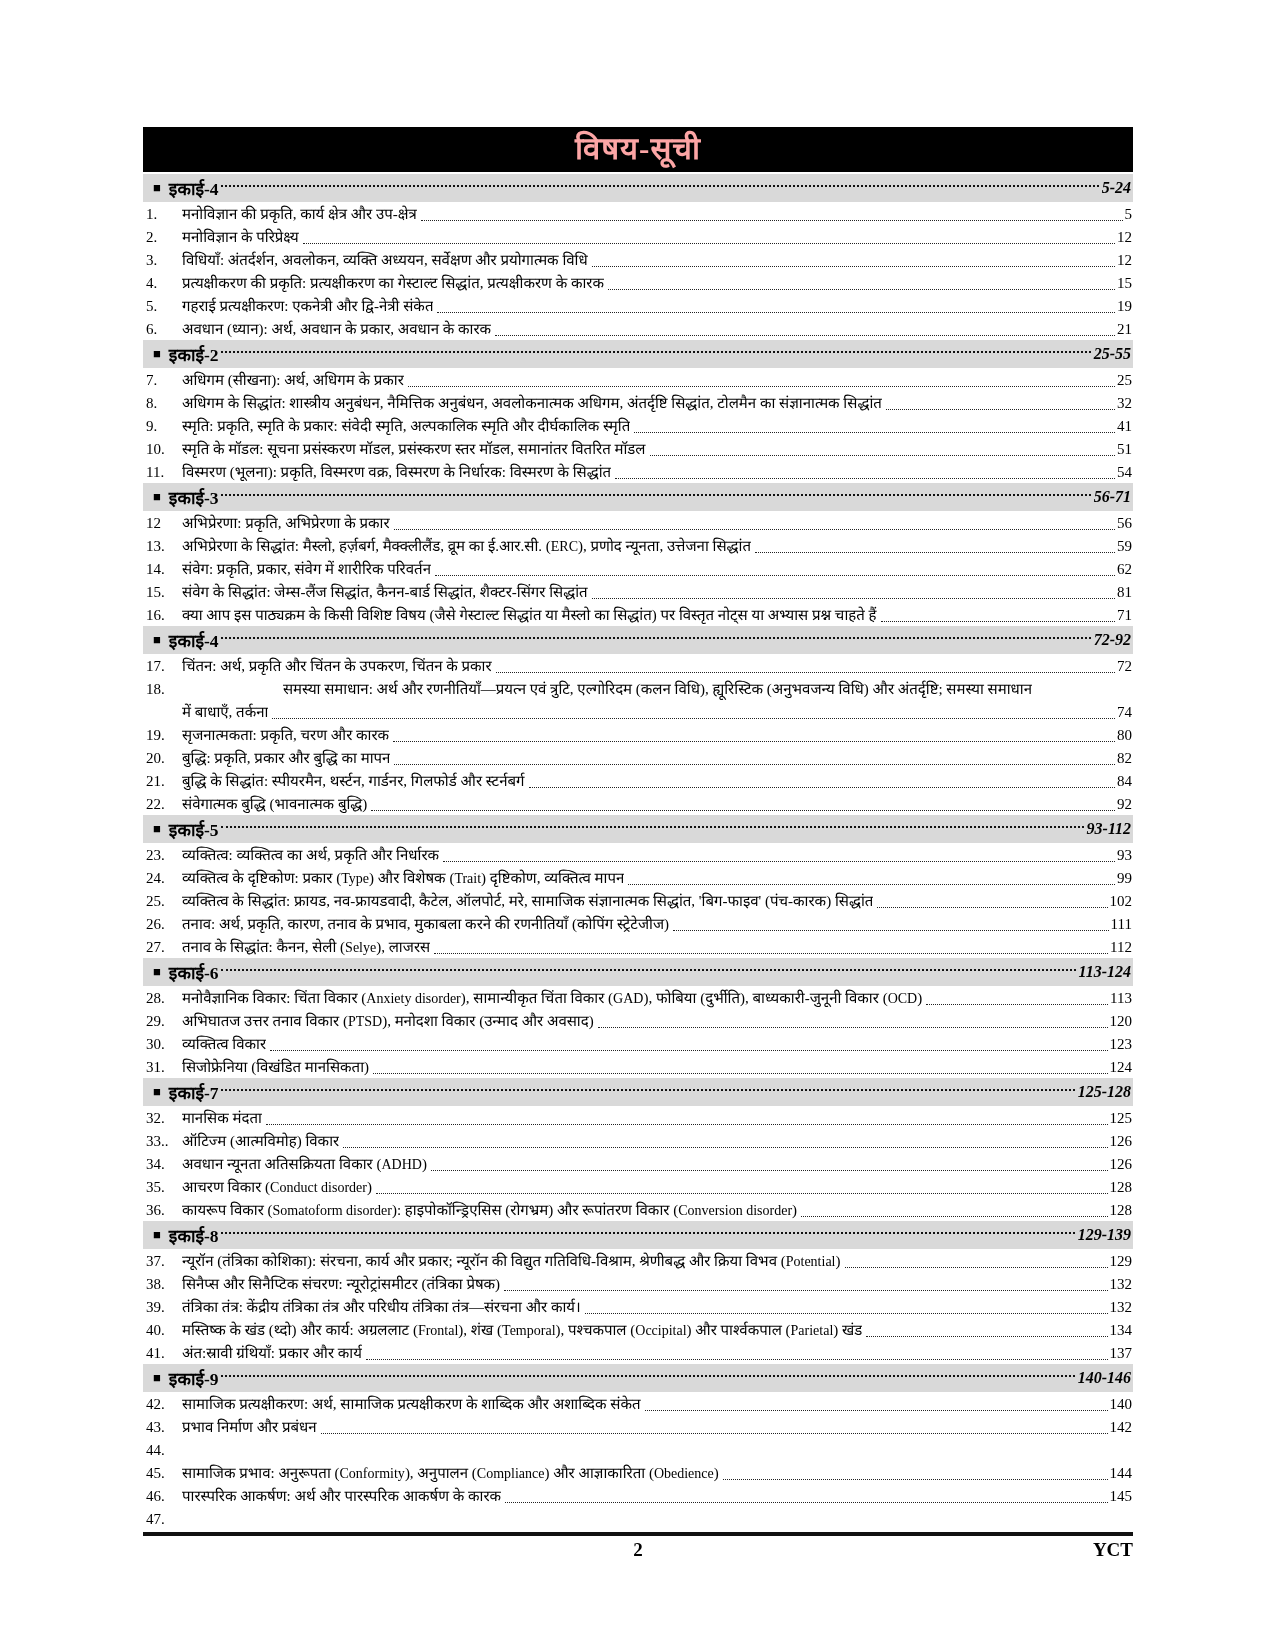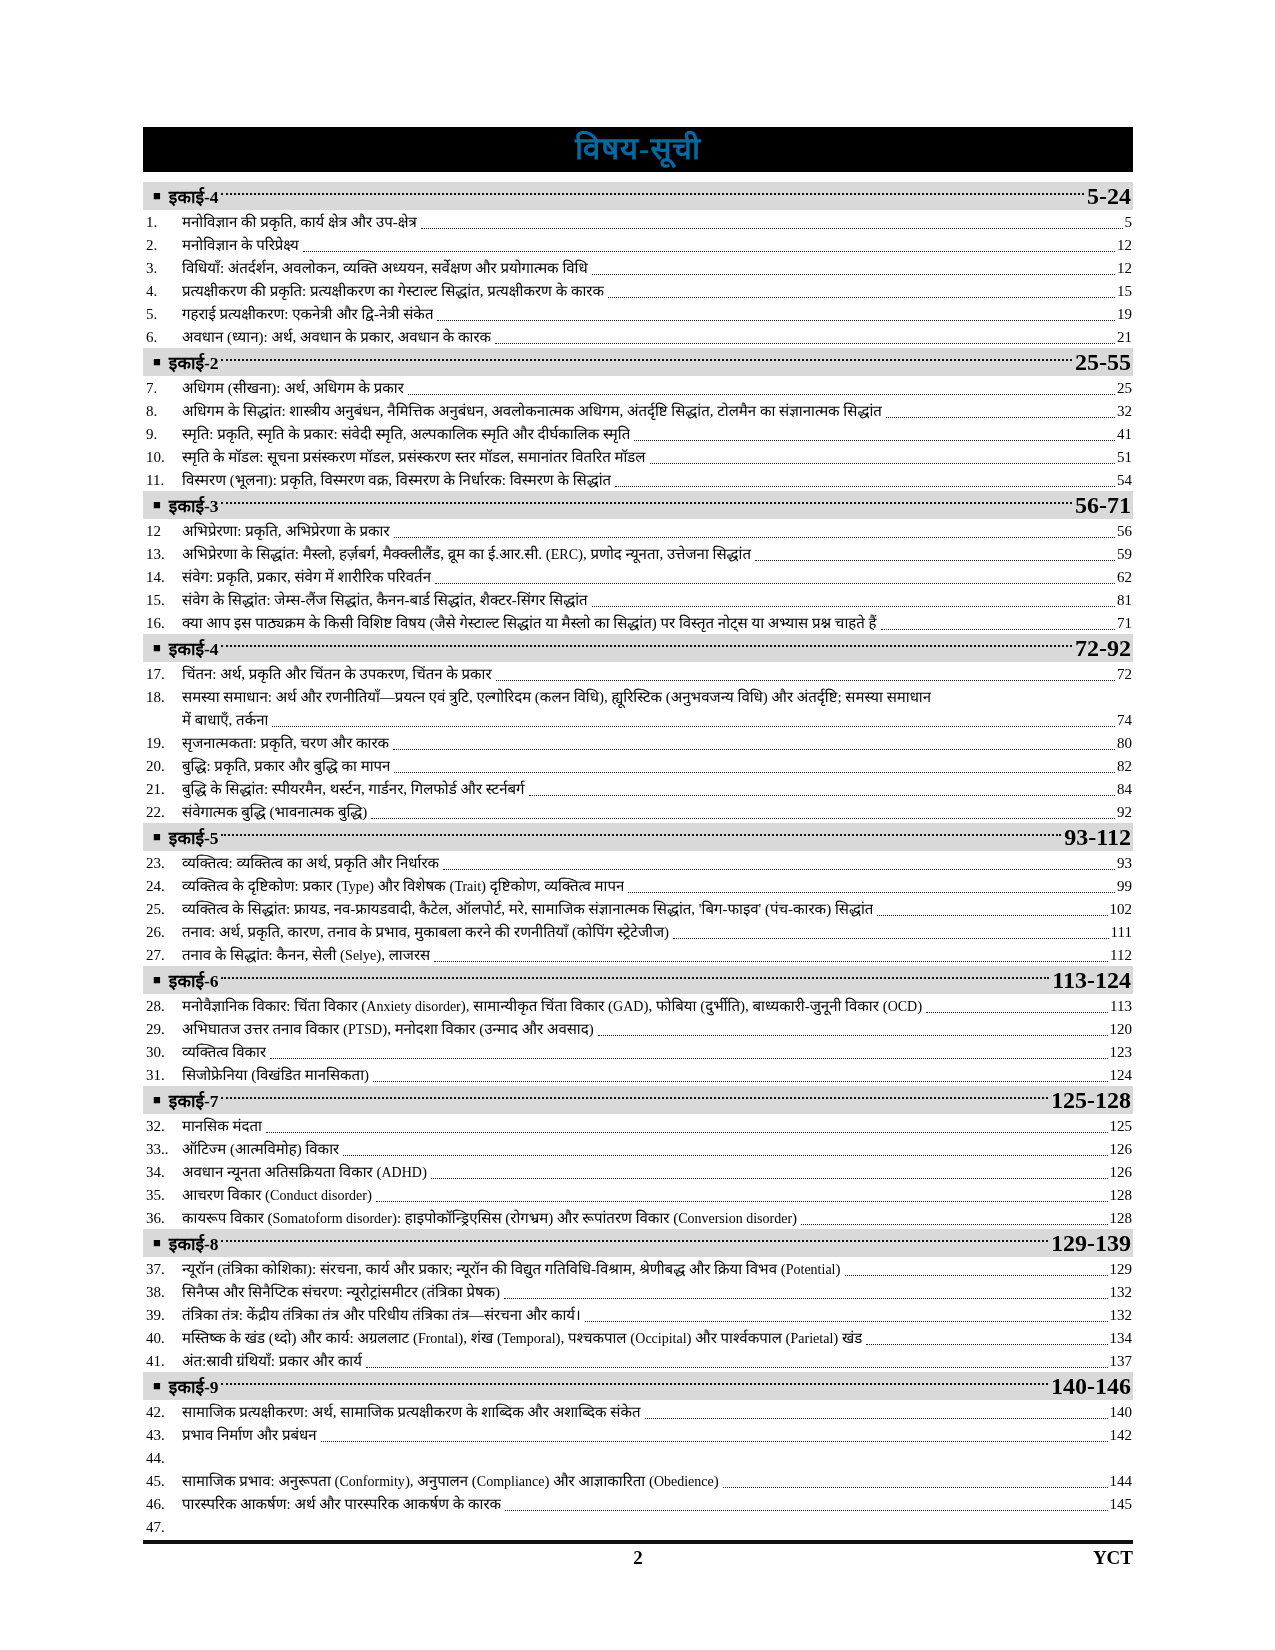--- a/index.html
+++ b/index.html
@@ -18,27 +18,27 @@
   }
   .content {
     position: absolute;
     left: 143px;
     top: 127px;
     width: 990px;
   }
   .title-bar {
     height: 45px;
     background: #000;
-    color: #0369a1;
+    color: #fca5a5;
     text-align: center;
     font-size: 31px;
     font-weight: bold;
     line-height: 44px;
     letter-spacing: 1px;
-    margin-bottom: 10px;
+    margin-bottom: 2px;
   }
   .toc { width: 100%; }
   .section-row {
     height: 28px;
     background: #d9d9d9;
     display: flex;
     align-items: center;
     font-weight: bold;
     font-size: 17.5px;
     padding: 0 2px 0 10px;
@@ -50,39 +50,40 @@
     position: relative;
     top: -1px;
   }
   .section-label { white-space: nowrap; }
   .section-leader {
     flex: 1;
     border-bottom: 2.4px dotted #111;
     margin: 0 3px 5px 2px;
     min-width: 20px;
   }
-  .section-pages { white-space: nowrap; font-size: 24px; }
+  .section-pages { white-space: nowrap; font-size: 16px; font-style: italic; }
   .item-row {
     height: 23px;
     display: flex;
     align-items: flex-end;
     font-size: 15px;
     line-height: 21px;
   }
   .item-no {
     width: 39px;
     flex: 0 0 39px;
     padding-left: 3px;
     font-size: 15px;
   }
   .item-body {
     flex: 1;
     display: flex;
     align-items: flex-end;
     min-width: 0;
+    justify-content: center;
   }
   .item-text {
     white-space: nowrap;
     overflow: hidden;
   }
   .item-text .latin { font-weight: normal; font-size: 14px; }
   .item-leader {
     flex: 1;
     border-bottom: 1.9px dotted #222;
     margin: 0 2px 4px 4px;

